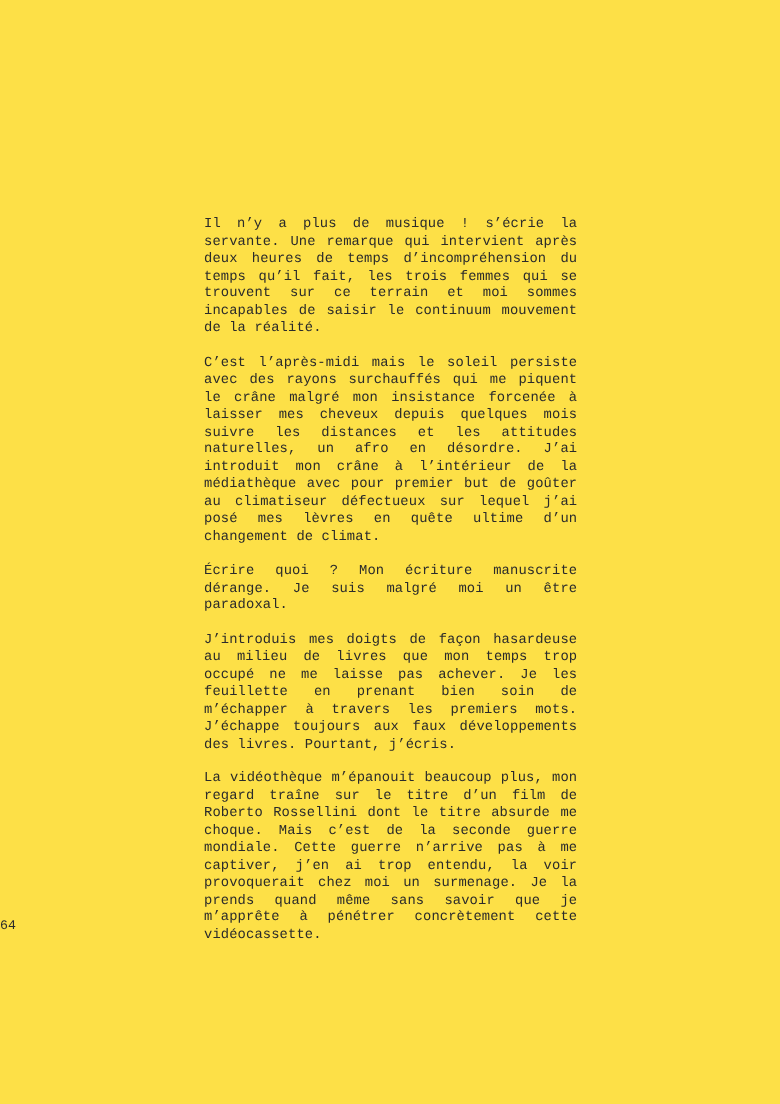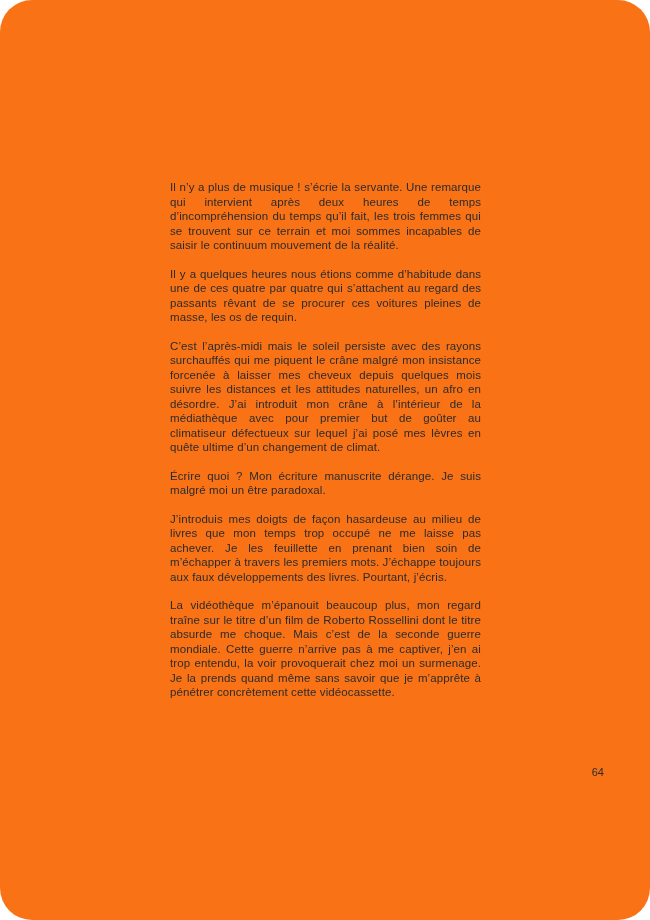--- a/index.html
+++ b/index.html
@@ -4,25 +4,24 @@
   <style>
     html, body {
       margin: 0;
       padding: 0;
       background: #ffffff;
     }
     .page {
       position: relative;
       width: 650px;
       height: 920px;
-      background: #f97316;
+      background: #fde047;
       overflow: hidden;
-      font-family: Liberation Sans, sans-serif;
+      font-family: Liberation Mono, monospace;
       color: #2b2b2b;
-      border-radius: 32px;
     }
     .text-block {
       position: absolute;
       left: 170px;
       top: 180px;
       width: 311px;
       font-size: 11.5px;
       line-height: 14.5px;
       text-align: justify;
       letter-spacing: 0.1px;
@@ -31,31 +30,30 @@
       margin: 0 0 14px 0;
       padding: 0;
       hyphens: auto;
       -webkit-hyphens: auto;
     }
     .page-number {
       position: absolute;
       left: 0;
       top: 766px;
       width: 604px;
-      text-align: right;
+      text-align: left;
       font-size: 11px;
       color: #2b2b2b;
     }
   </style>
 </head>
 <body>
 
 <div class="page">
   <div class="text-block" lang="fr">
     <p>Il n’y a plus de musique ! s’écrie la servante. Une remarque qui intervient après deux heures de temps d’incompréhension du temps qu’il fait, les trois femmes qui se trouvent sur ce terrain et moi sommes incapables de saisir le continuum mouvement de la réalité.</p>
-    <p>Il y a quelques heures nous étions comme d’habitude dans une de ces quatre par quatre qui s’attachent au regard des passants rêvant de se procurer ces voitures pleines de masse, les os de requin.</p>
     <p>C’est l’après-midi mais le soleil persiste avec des rayons surchauffés qui me piquent le crâne malgré mon insistance forcenée à laisser mes cheveux depuis quelques mois suivre les distances et les attitudes naturelles, un afro en désordre. J’ai introduit mon crâne à l’intérieur de la médiathèque avec pour premier but de goûter au climatiseur défectueux sur lequel j’ai posé mes lèvres en quête ultime d’un changement de climat.</p>
     <p>Écrire quoi ? Mon écriture manuscrite dérange. Je suis malgré moi un être paradoxal.</p>
     <p>J’introduis mes doigts de façon hasardeuse au milieu de livres que mon temps trop occupé ne me laisse pas achever. Je les feuillette en prenant bien soin de m’échapper à travers les premiers mots. J’échappe toujours aux faux développements des livres. Pourtant, j’écris.</p>
     <p>La vidéothèque m’épanouit beaucoup plus, mon regard traîne sur le titre d’un film de Roberto Rossellini dont le titre absurde me choque. Mais c’est de la seconde guerre mondiale. Cette guerre n’arrive pas à me captiver, j’en ai trop entendu, la voir provoquerait chez moi un surmenage. Je la prends quand même sans savoir que je m’apprête à pénétrer concrètement cette vidéocassette.</p>
   </div>
   <div class="page-number">64</div>
 </div>
 
 </body></html>

